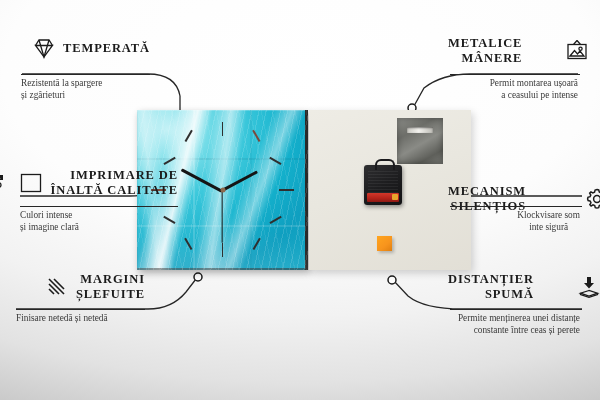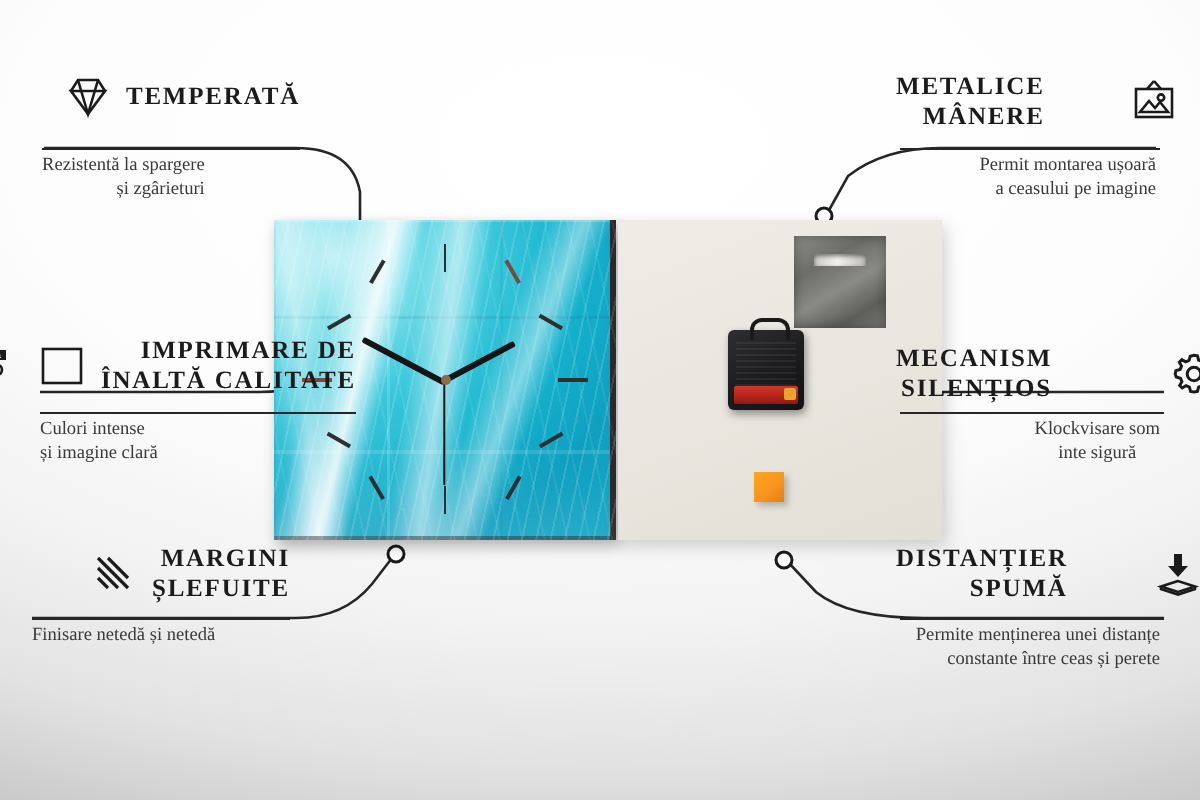--- a/index.html
+++ b/index.html
@@ -203,21 +203,21 @@
           <path d="M7 4l1.6 5.5M17 4l-1.6 5.5M8.6 9.5 12 21l3.4-11.5"></path>
         </svg>
       </span>
       <span>
         <span class="title" style="display:block;">TEMPERATĂ</span>
       </span>
     </div>
     <div class="rule" style="left:1px;top:38px;width:129px;"></div>
     <div class="sub" style="left:1px;top:42px;">
       <span style="display:block;">Rezistentă la spargere</span>
-      <span style="display:block;text-align:right;">și zgârieturi</span>
+      <span style="display:block;">și zgârieturi</span>
     </div>
   </div>
 
   <div class="callout c-left" style="left:18px;top:168px;width:160px;">
     <div class="head" style="top:0;right:0;">
       <span class="ico" style="position:relative;">
         <svg viewBox="0 0 24 24" fill="none" stroke="#1b1b1b" stroke-width="1.3">
           <rect x="2.5" y="3.5" width="19" height="17"></rect>
         </svg>
         <span style="position:absolute;left:4px;top:4px;width:16px;text-align:center;
@@ -271,26 +271,26 @@
           <path d="M12 1.5 L8.5 5.5 M12 1.5 L15.5 5.5"></path>
           <rect x="3" y="5.5" width="18" height="14"></rect>
           <path d="M5 17 l4.5-5.5 3 3.5 2.5-3 4 5z"></path>
           <circle cx="15.5" cy="9.8" r="1.6"></circle>
         </svg>
       </span>
     </div>
     <div class="rule" style="left:2px;top:38px;width:130px;"></div>
     <div class="sub" style="right:2px;top:42px;text-align:right;">
       <span style="display:block;">Permit montarea ușoară</span>
-      <span style="display:block;">a ceasului pe imagine</span>
+      <span style="display:block;">a ceasului pe intense</span>
     </div>
   </div>
 
   <div class="callout c-right" style="left:448px;top:168px;width:134px;">
-    <div class="head" style="top:4px;right:0;gap:23px;">
+    <div class="head" style="top:16px;right:0;gap:23px;">
       <span>
         <span class="title" style="display:block;">MECANISM</span>
         <span class="title" style="display:block;">SILENȚIOS</span>
       </span>
       <span class="ico">
         <svg viewBox="0 0 24 24" fill="none" stroke="#1b1b1b" stroke-width="1.5">
           <path d="M12 2.6l1.7.35.6 2.1 1.7.72 1.9-1.1 1.25 1.25-1.1 1.9.72 1.7 2.1.6.35 1.7-.35 1.7-2.1.6-.72 1.7 1.1 1.9-1.25 1.25-1.9-1.1-1.7.72-.6 2.1-1.7.35-1.7-.35-.6-2.1-1.7-.72-1.9 1.1-1.25-1.25 1.1-1.9-.72-1.7-2.1-.6L2.6 12l.35-1.7 2.1-.6.72-1.7-1.1-1.9L5.92 4.85l1.9 1.1 1.7-.72.6-2.1z"></path>
           <circle cx="12" cy="12" r="3.4"></circle>
         </svg>
       </span>

